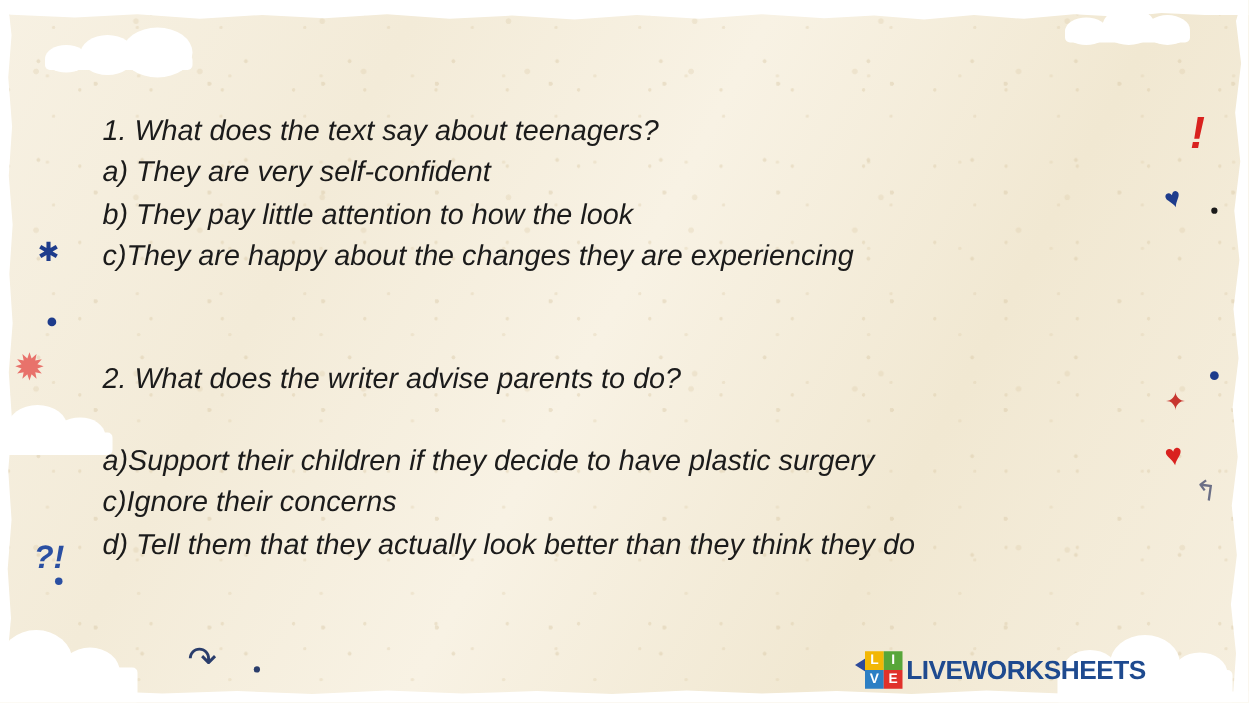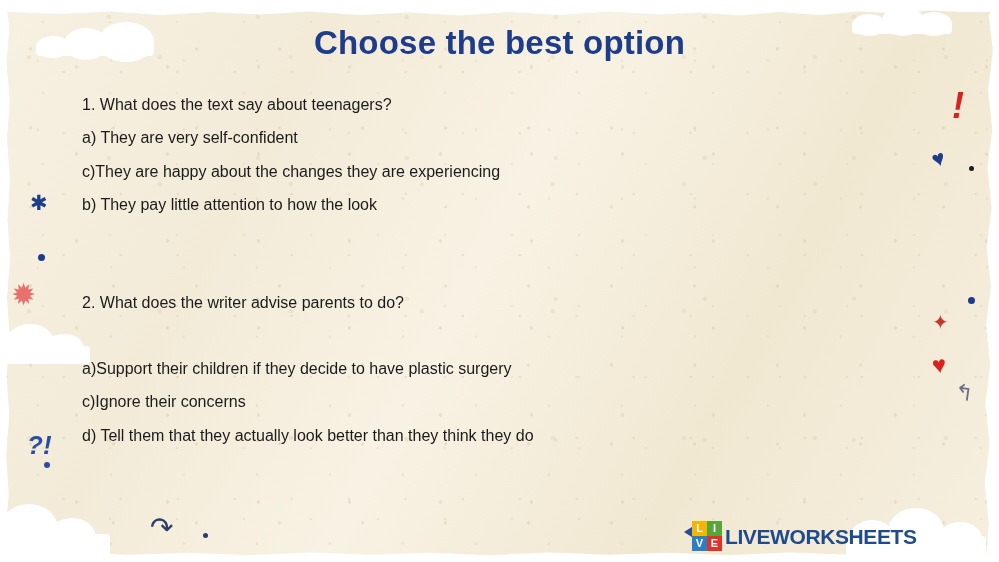--- a/index.html
+++ b/index.html
@@ -97,23 +97,24 @@
     color: #1e3c8c;
     letter-spacing: .2px;
     white-space: nowrap;
   }
 
   
   .qblock {
     position: absolute;
     left: 82px;
     color: #1b1b1b;
-    font-size: 16px;
+    font-size: 23px;
     line-height: 33.4px;
     white-space: nowrap;
+    font-style: italic;
   }
   #q1 { top: 88px; }
   #q2 { top: 286px; }
   #q2opts { top: 352px; }
 
   .qline { display: block; }
 
   
   .doodle { position: absolute; pointer-events: none; }
   .dot { border-radius: 50%; }
@@ -207,27 +208,26 @@
     <i style="left:4px;  top:14px; width:44px; height:34px;"></i>
     <i style="left:42px; top:2px;  width:56px; height:46px;"></i>
     <i style="left:92px; top:16px; width:44px; height:34px;"></i>
   </div>
 
   <div class="edge edge-top"></div>
   <div class="edge edge-right"></div>
   <div class="edge edge-bottom"></div>
   <div class="edge edge-left"></div>
 
-  <div class="title">Choose the best option</div>
 
   <div class="qblock" id="q1">
     <span class="qline">1. What does the text say about teenagers?</span>
     <span class="qline">a) They are very self-confident</span>
+    <span class="qline">b) They pay little attention to how the look</span>
     <span class="qline">c)They are happy about the changes they are experiencing</span>
-    <span class="qline">b) They pay little attention to how the look</span>
   </div>
 
   <div class="qblock" id="q2">
     <span class="qline">2. What does the writer advise parents to do?</span>
   </div>
 
   <div class="qblock" id="q2opts">
     <span class="qline">a)Support their children if they decide to have plastic surgery</span>
     <span class="qline">c)Ignore their concerns</span>
     <span class="qline">d) Tell them that they actually look better than they think they do</span>

